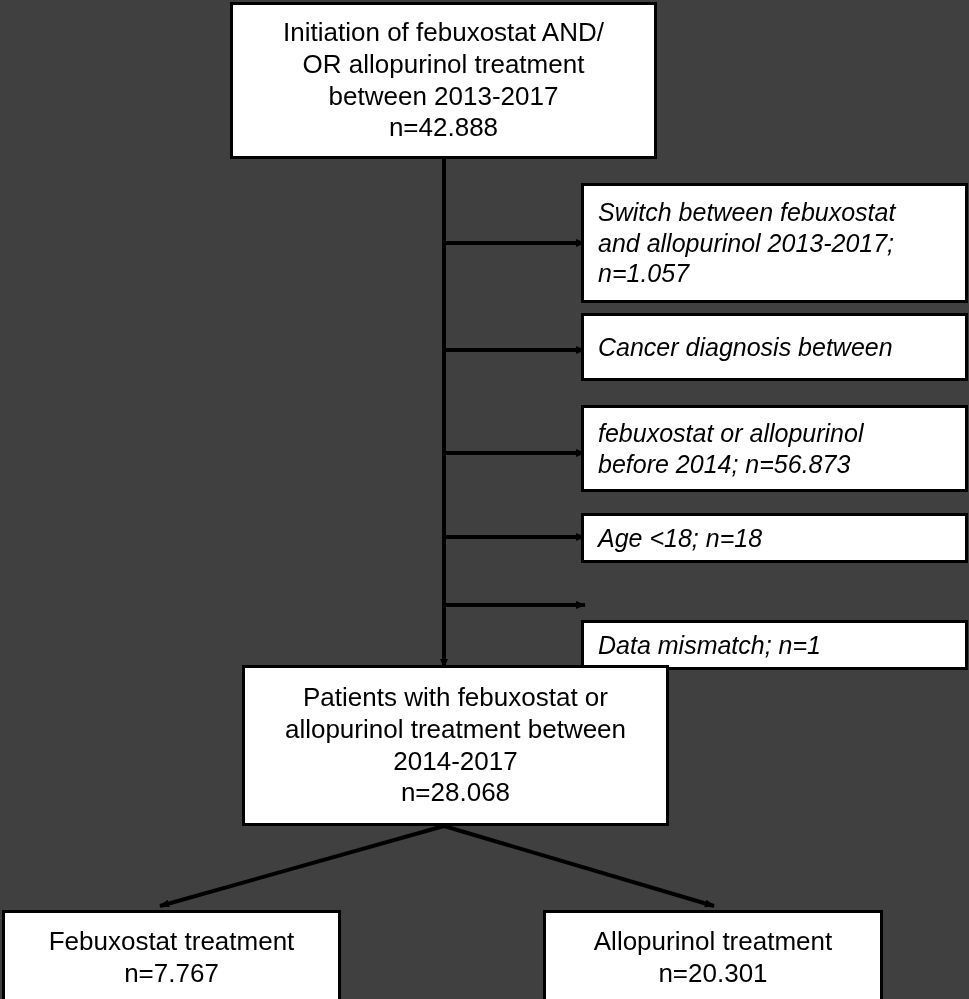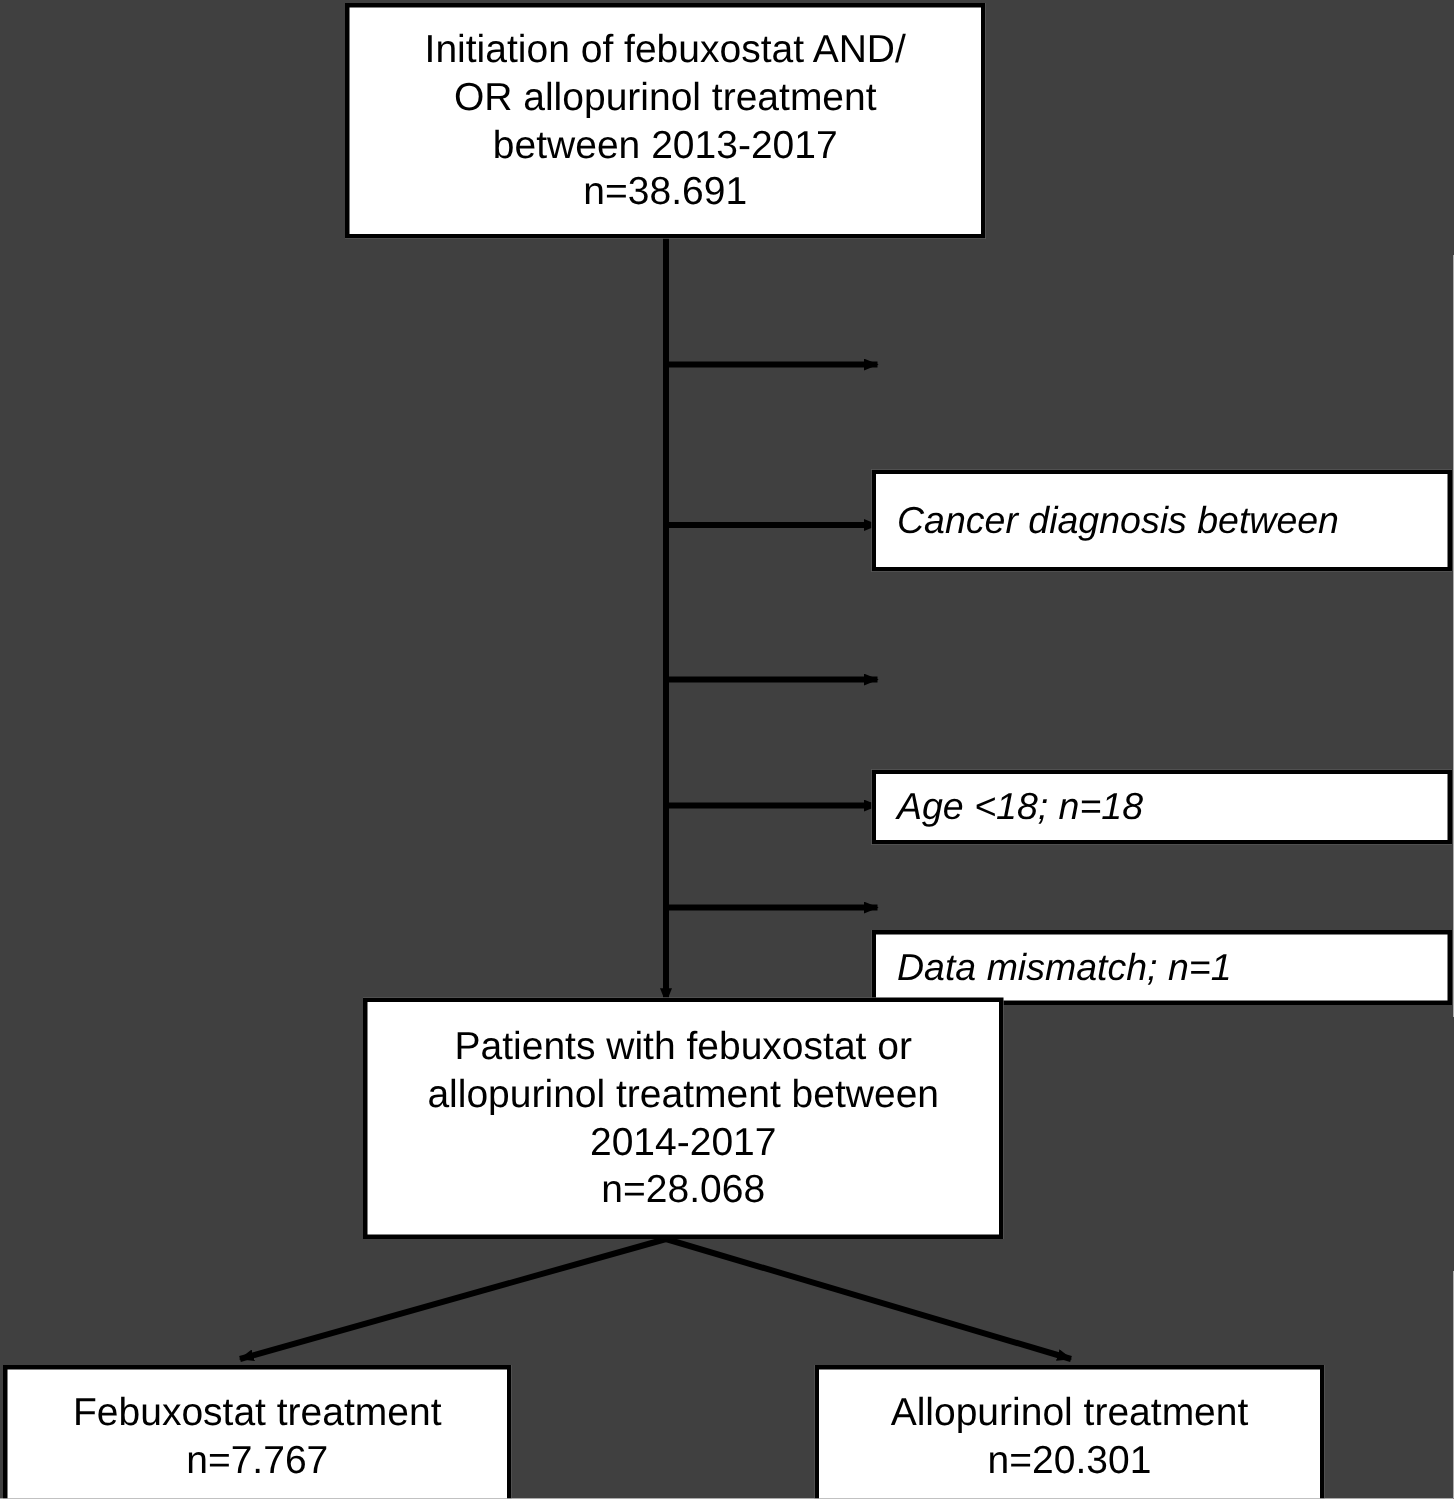--- a/index.html
+++ b/index.html
@@ -80,28 +80,37 @@
     <line x1="444" y1="605" x2="585" y2="605" stroke="#000000" stroke-width="4" marker-end="url(#ah)"></line>
 
     <line x1="444" y1="826" x2="160" y2="906" stroke="#000000" stroke-width="4" marker-end="url(#ah)"></line>
     <line x1="444" y1="826" x2="714" y2="906" stroke="#000000" stroke-width="4" marker-end="url(#ah)"></line>
   </svg>
 
   <div class="box box-main" style="left:230px; top:2px; width:427px; height:157px;">
     <span class="line">Initiation of febuxostat AND/</span>
     <span class="line">OR allopurinol treatment</span>
     <span class="line">between 2013-2017</span>
-    <span class="line">n=38.691</span>
+    <span class="line">n=42.888</span>
   </div>
 
+  <div class="box box-excl" style="left:581px; top:183px; width:387px; height:120px;">
+    <span class="line">Switch between febuxostat</span>
+    <span class="line">and allopurinol 2013-2017;</span>
+    <span class="line">n=1.057</span>
+  </div>
 
   <div class="box box-excl" style="left:581px; top:313px; width:387px; height:68px;">
     <span class="line">Cancer diagnosis between</span>
   </div>
 
+  <div class="box box-excl" style="left:581px; top:405px; width:387px; height:87px;">
+    <span class="line">febuxostat or allopurinol</span>
+    <span class="line">before 2014; n=56.873</span>
+  </div>
 
   <div class="box box-excl" style="left:581px; top:513px; width:387px; height:50px;">
     <span class="line">Age &lt;18; n=18</span>
   </div>
 
   <div class="box box-excl" style="left:581px; top:580px; width:387px; height:50px;margin-top:40px;">
     <span class="line">Data mismatch; n=1</span>
   </div>
 
   <div class="box box-main" style="left:242px; top:665px; width:427px; height:161px;">

